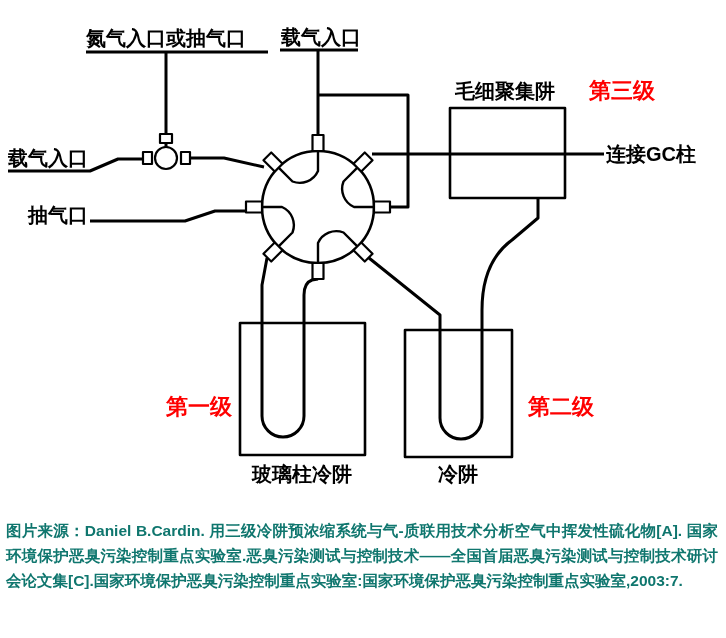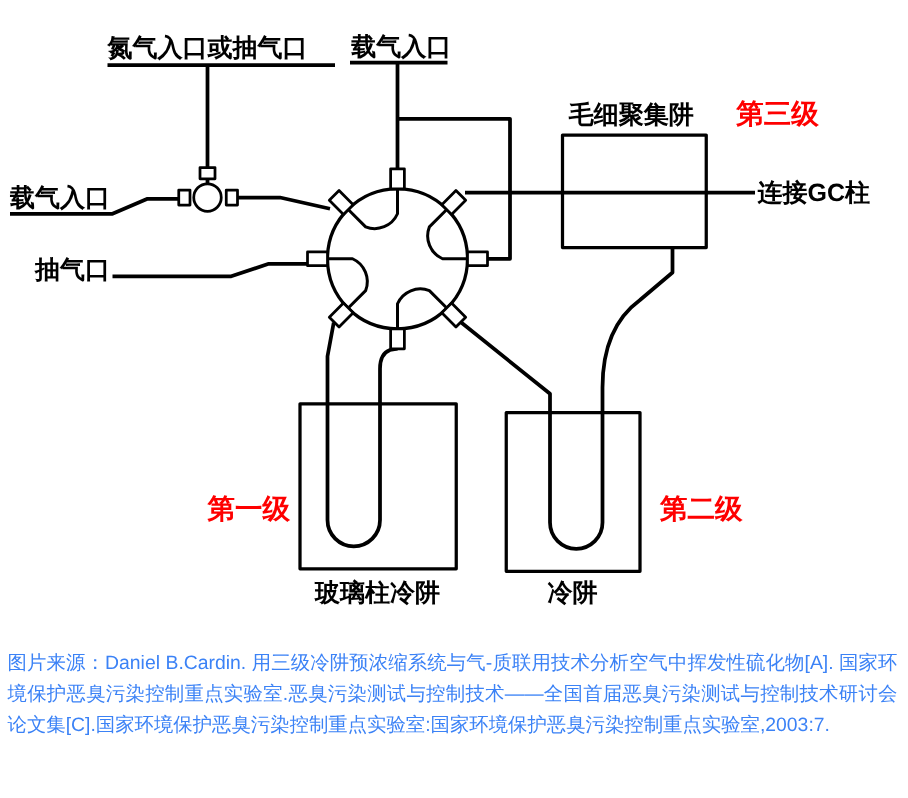--- a/index.html
+++ b/index.html
@@ -3,21 +3,21 @@
 <meta charset="utf-8">
 <style>
   html,body{margin:0;padding:0;background:#ffffff;}
   body{font-family:"Liberation Sans","DejaVu Sans",sans-serif;}
   .page{position:relative;width:726px;height:638px;background:#ffffff;overflow:hidden;}
   .diagram-wrap{position:absolute;top:0;left:0;width:712px;height:500px;}
   svg text{font-family:"Liberation Sans","DejaVu Sans",sans-serif;font-weight:700;}
   .lbl{font-size:20px;fill:#000000;}
   .stage{font-size:22px;fill:#fe0000;}
   .caption{position:absolute;top:502px;left:6px;width:712px;
-           font-size:15.5px;font-weight:400;color:#3b82f6;line-height:1.62;
+           font-size:15.5px;font-weight:700;color:#0f766e;line-height:1.62;
            text-align:justify;}
 </style>
 </head>
 <body>
 
 <div class="page">
   <div class="diagram-wrap">
     <svg width="726" height="500" viewBox="0 0 726 500">
       <g stroke="#000000" fill="none" stroke-width="3" stroke-linejoin="round" stroke-linecap="butt">
 

